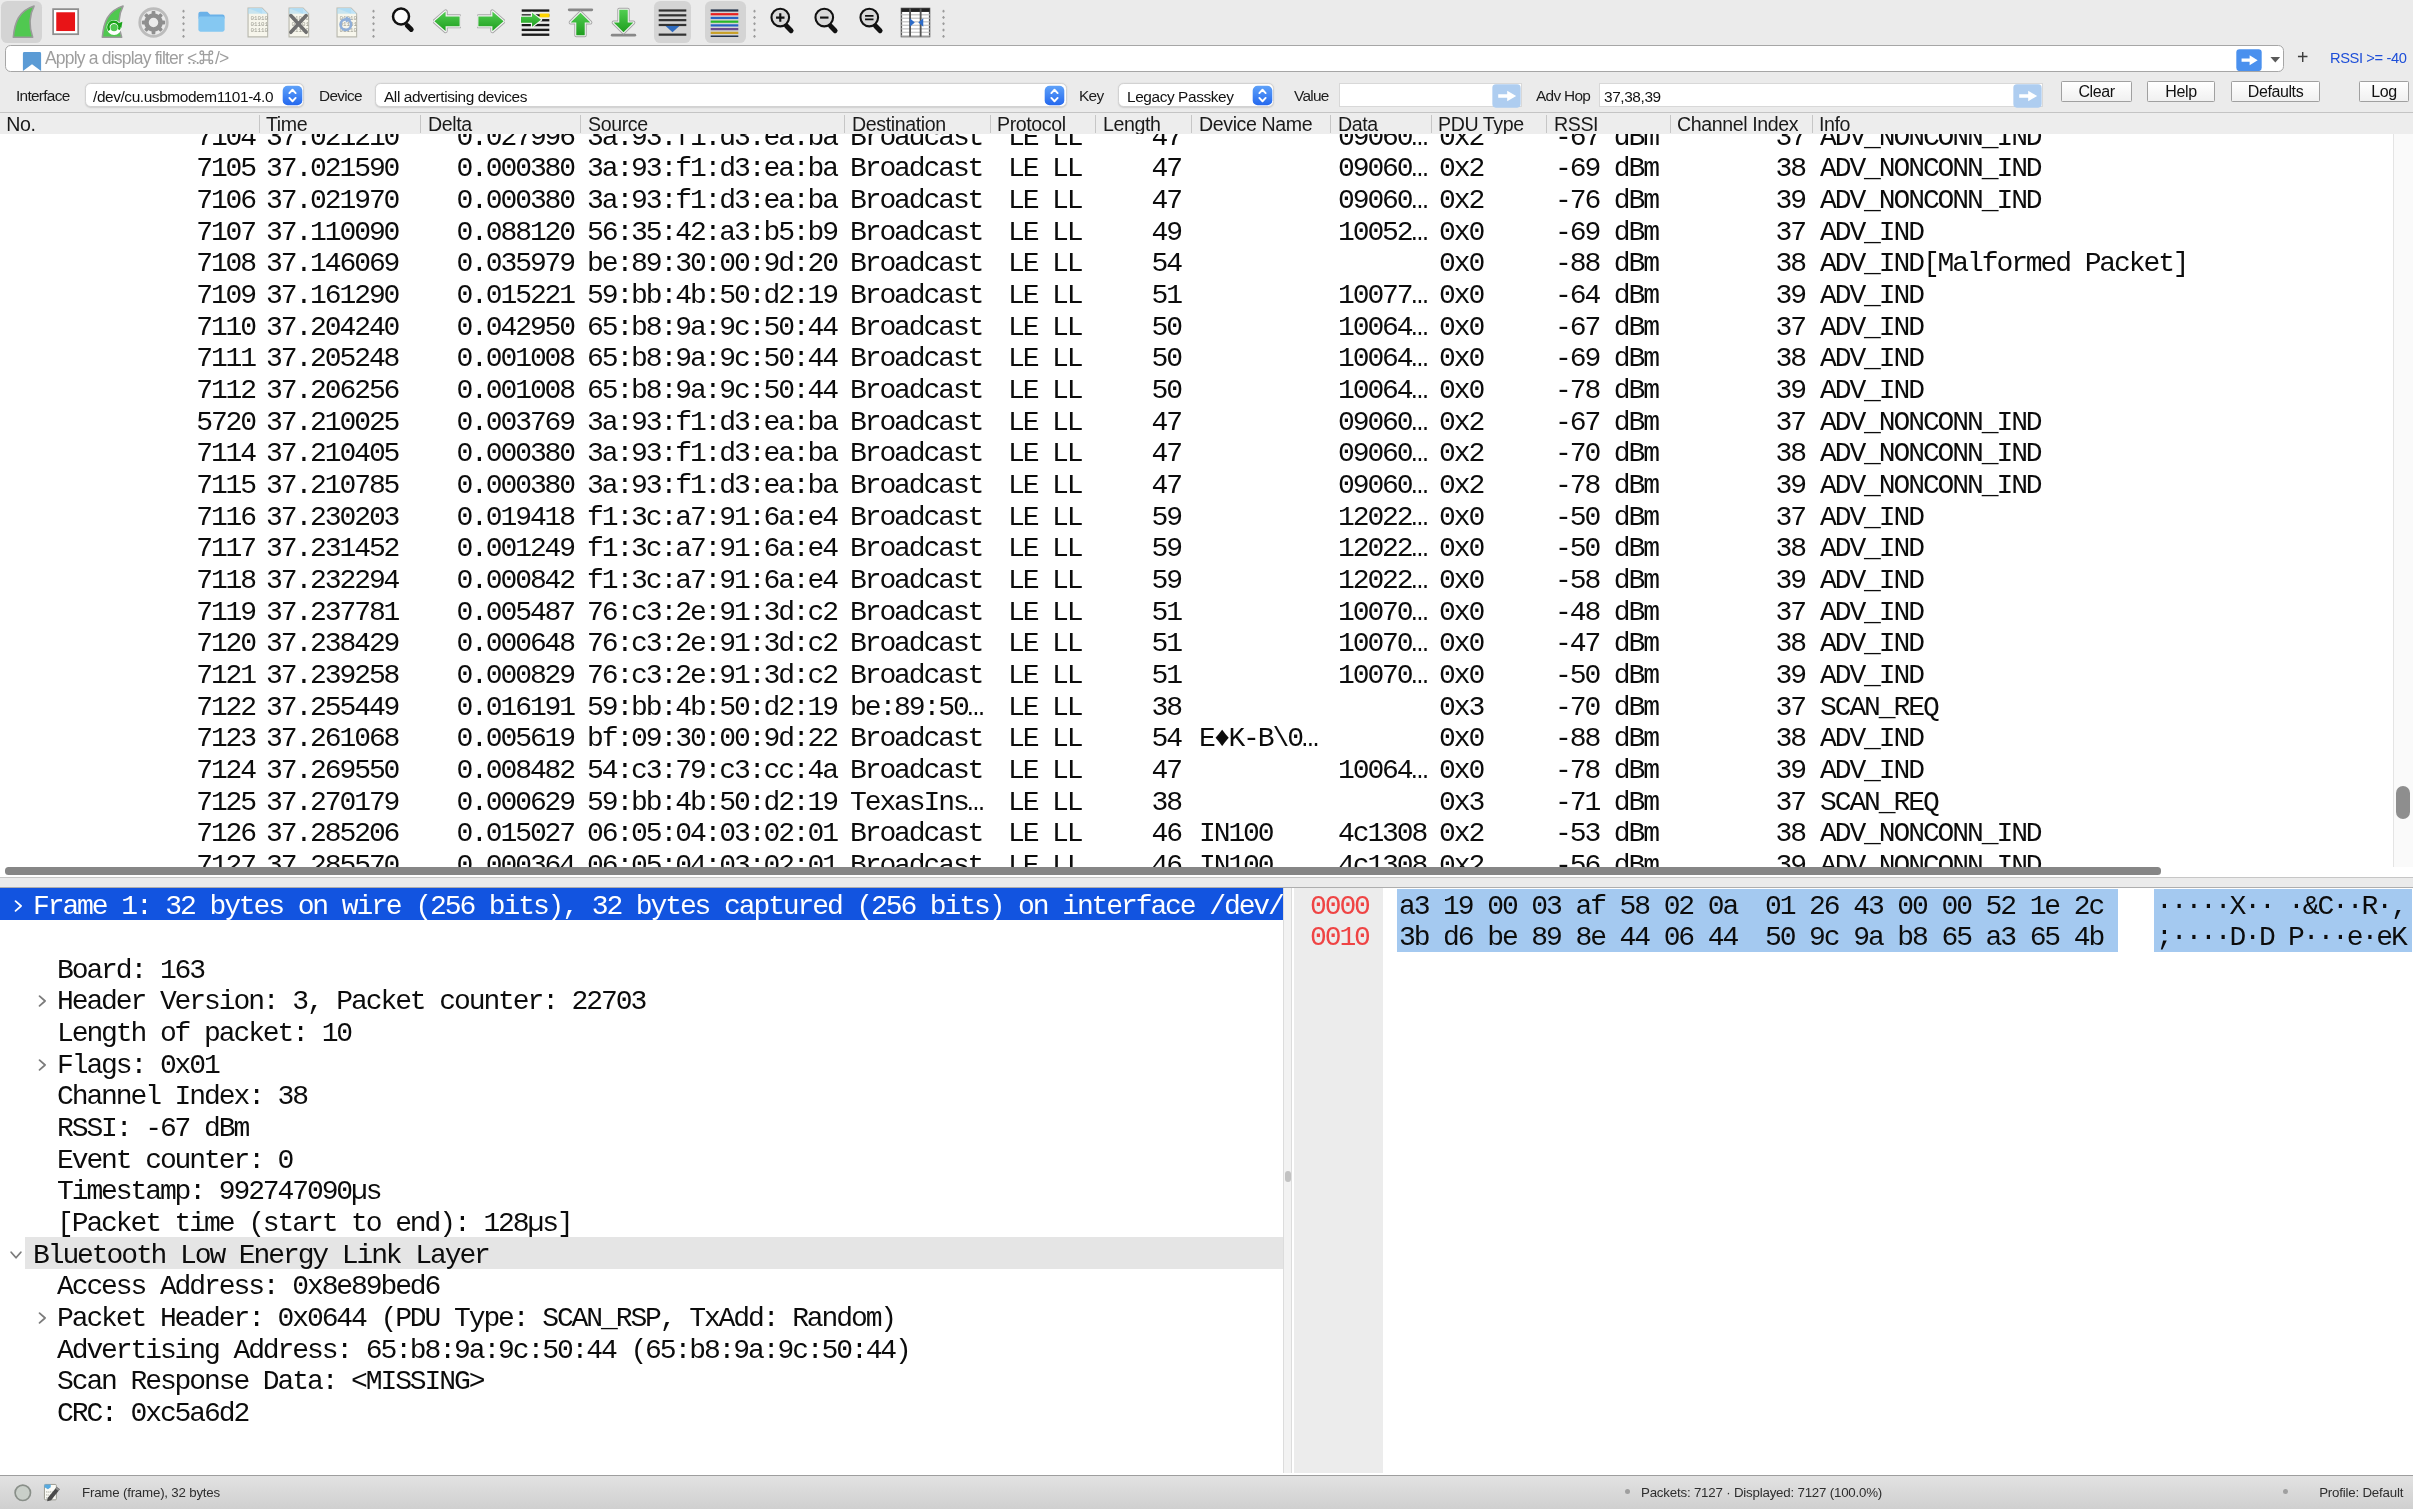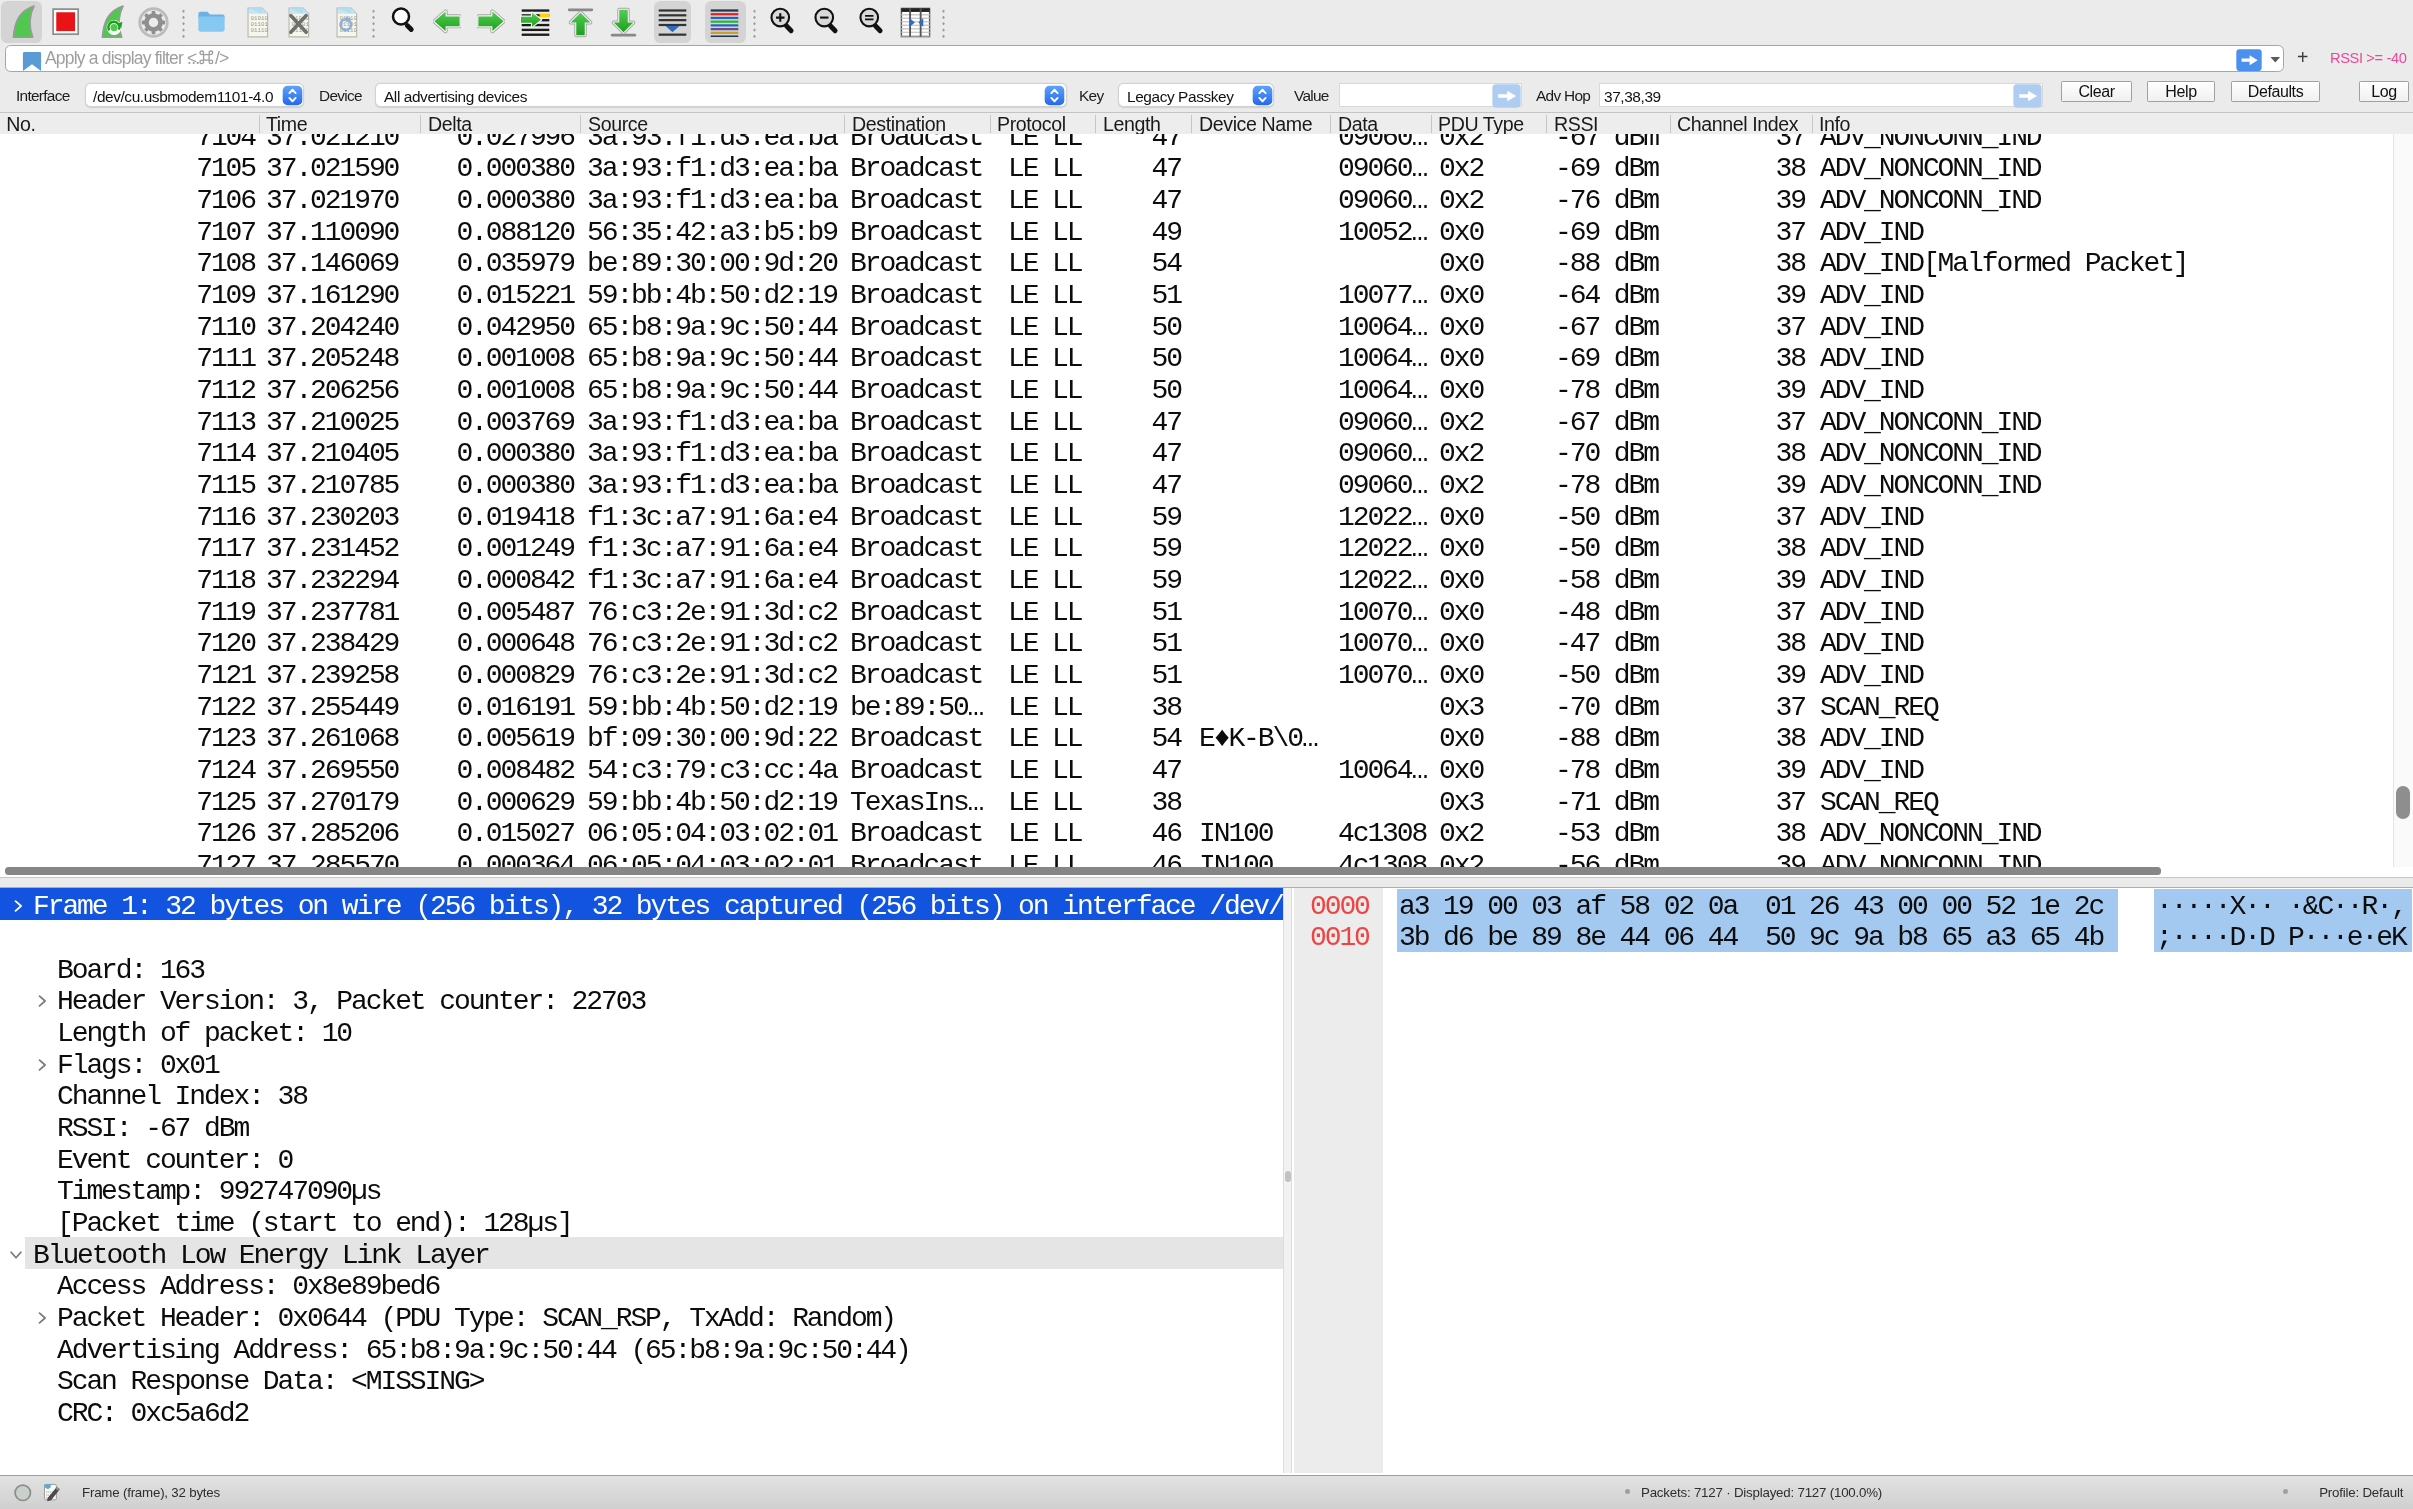--- a/index.html
+++ b/index.html
@@ -9,21 +9,21 @@
 .press { position:absolute; background:#d4d4d4; border-radius:6.3px; }
 .ti { position:absolute; }
 .dotsep { position:absolute; top:7.7px; width:2.8px; height:31px;
   background-image:radial-gradient(circle, #9b9b9b 1px, transparent 1.2px);
   background-size:2.8px 6.3px; background-repeat:repeat-y; }
 #filterbar { position:absolute; left:0; top:44px; width:2413px; height:28px; background:#ebebeb; }
 .ffield { position:absolute; left:4.9px; top:45px; width:2279px; height:27px; background:#ffffff;
   border:1.4px solid #a6a6a6; border-radius:5.6px; }
 .ph { position:absolute; left:45px; top:48px; font-size:17.5px; color:#9e9e9e; letter-spacing:-0.8px;}
 .plus { position:absolute; left:2297px; top:46px; font-size:19.6px; color:#3c3c3c; font-weight:400;}
-.rssi { position:absolute; left:2330px; top:50px; font-size:14.7px; color:#ec4899; letter-spacing:-0.4px; white-space:nowrap;}
+.rssi { position:absolute; left:2330px; top:50px; font-size:14.7px; color:#1d4ed8; letter-spacing:-0.4px; white-space:nowrap;}
 #extcap { position:absolute; left:0; top:72px; width:2413px; height:41px; background:#ebebeb;
   border-bottom:1.4px solid #c4c4c4; }
 .lbl { position:absolute; top:87px; font-size:15.4px; color:#1c1c1c; letter-spacing:-0.7px; }
 .dd { position:absolute; top:83px; height:24px; background:#fff; border:0.7px solid #d2d2d2; border-radius:5.6px;
   box-shadow:0 0.7px 1.4px rgba(0,0,0,0.12); }
 .ddt { position:absolute; top:88px; font-size:15.4px; color:#111; letter-spacing:-0.4px; }
 .fld { position:absolute; top:83px; height:24px; background:#fff; border:0.7px solid #d8d8d8; }
 .btn { position:absolute; top:81px; height:21px; background:linear-gradient(#ffffff,#f0f0f0);
   border:1px solid #a0a0a0; border-radius:1.4px; font-size:16px; color:#111; text-align:center; line-height:19.6px; letter-spacing:-0.4px;}
 #header { position:absolute; left:0; top:113px; width:2413px; height:21.7px; background:#ededed;
@@ -482,21 +482,21 @@
       <span class="m" style="left:850px">Broadcast</span>
       <span class="m" style="left:1008px">LE LL</span>
       <span class="m ra" style="right:1232px">50</span>
       <span class="m" style="left:1338px">10064…</span>
       <span class="m" style="left:1439px">0x0</span>
       <span class="m" style="left:1555px">-78 dBm</span>
       <span class="m ra" style="right:608px">39</span>
       <span class="m" style="left:1820px">ADV_IND</span>
     </div>
 <div class="lrow" style="top:273px">
-      <span class="m ra" style="right:2158px">7113</span>
+      <span class="m ra" style="right:2158px">5720</span>
       <span class="m" style="left:266px">37.210025</span>
       <span class="m ra" style="right:1839px">0.003769</span>
       <span class="m" style="left:587px">3a:93:f1:d3:ea:ba</span>
       <span class="m" style="left:850px">Broadcast</span>
       <span class="m" style="left:1008px">LE LL</span>
       <span class="m ra" style="right:1232px">47</span>
       <span class="m" style="left:1338px">09060…</span>
       <span class="m" style="left:1439px">0x2</span>
       <span class="m" style="left:1555px">-67 dBm</span>
       <span class="m ra" style="right:608px">37</span>

